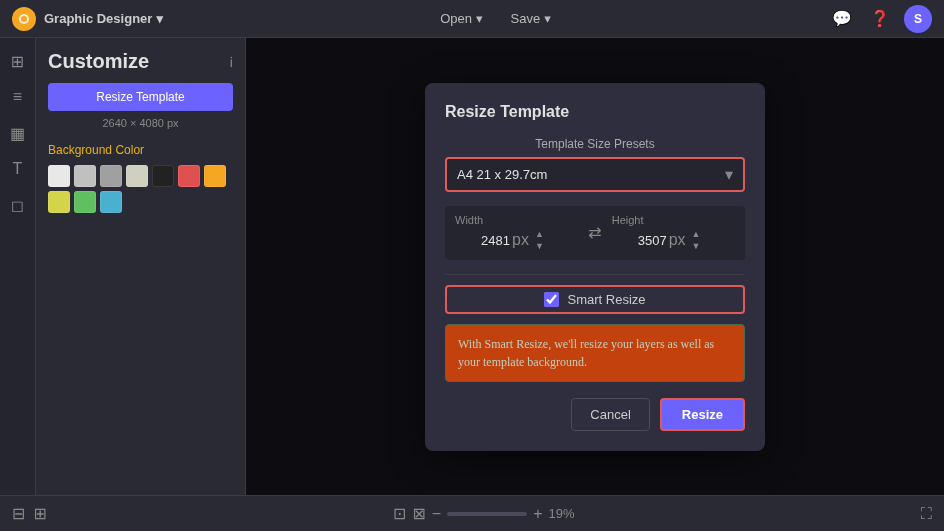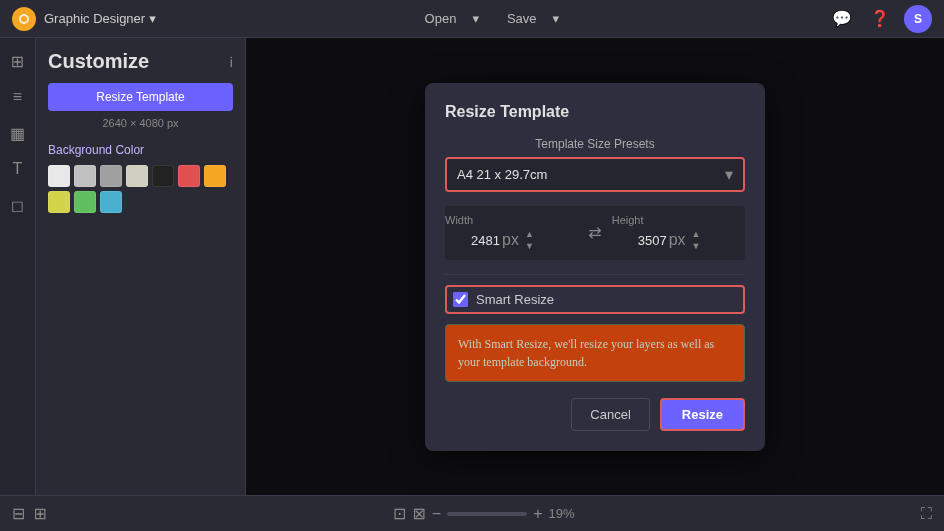--- a/index.html
+++ b/index.html
@@ -19,20 +19,21 @@
       justify-content: space-between;
       background: #2a2a35;
       height: 38px;
       padding: 0 12px;
       border-bottom: 1px solid #3a3a48;
     }
     .topbar-left {
       display: flex;
       align-items: center;
       gap: 8px;
+      font-weight: bold;
     }
     .app-logo {
       width: 24px;
       height: 24px;
       background: #f5a623;
       border-radius: 50%;
       display: flex;
       align-items: center;
       justify-content: center;
     }
@@ -49,21 +50,21 @@
       gap: 12px;
     }
     .topbar-btn {
       color: #bbb;
       font-size: 13px;
       background: transparent;
       border: none;
       cursor: pointer;
       display: flex;
       align-items: center;
-      gap: 16px;
+      gap: 4px;
       padding: 4px 8px;
       border-radius: 4px;
     }
     .topbar-right {
       display: flex;
       align-items: center;
       gap: 10px;
     }
     .topbar-icon-btn {
       width: 28px;
@@ -157,21 +158,21 @@
       width: 100%;
       margin-bottom: 6px;
     }
     .template-size {
       color: #888;
       font-size: 11px;
       text-align: center;
       margin-bottom: 14px;
     }
     .bg-color-label {
-      color: #c4b5fd;
+      color: #eab308;
       font-size: 12px;
       margin-bottom: 8px;
     }
     .color-swatches {
       display: flex;
       flex-wrap: wrap;
       gap: 4px;
     }
     .swatch {
       width: 22px;
@@ -308,21 +309,21 @@
       color: #888;
       pointer-events: none;
     }
     .dimensions-row {
       display: flex;
       align-items: center;
       gap: 6px;
       margin-bottom: 14px;
       background: #252530;
       border-radius: 4px;
-      padding: 8px 0;
+      padding: 8px 10px;
     }
     .dim-group {
       display: flex;
       flex-direction: column;
       flex: 1;
     }
     .dim-label {
       color: #888;
       font-size: 11px;
       margin-bottom: 3px;
@@ -389,20 +390,21 @@
       margin: 10px 0;
     }
     .smart-resize-row {
       display: flex;
       align-items: center;
       gap: 8px;
       margin-bottom: 10px;
       border: 2px solid #e05a5a;
       border-radius: 4px;
       padding: 5px 6px;
+      justify-content: center;
     }
     .smart-resize-label {
       color: #ccc;
       font-size: 13px;
     }
     .info-box {
       background: #c2410c;
       border: 1px solid #4a6a4a;
       border-radius: 4px;
       padding: 10px 12px;

